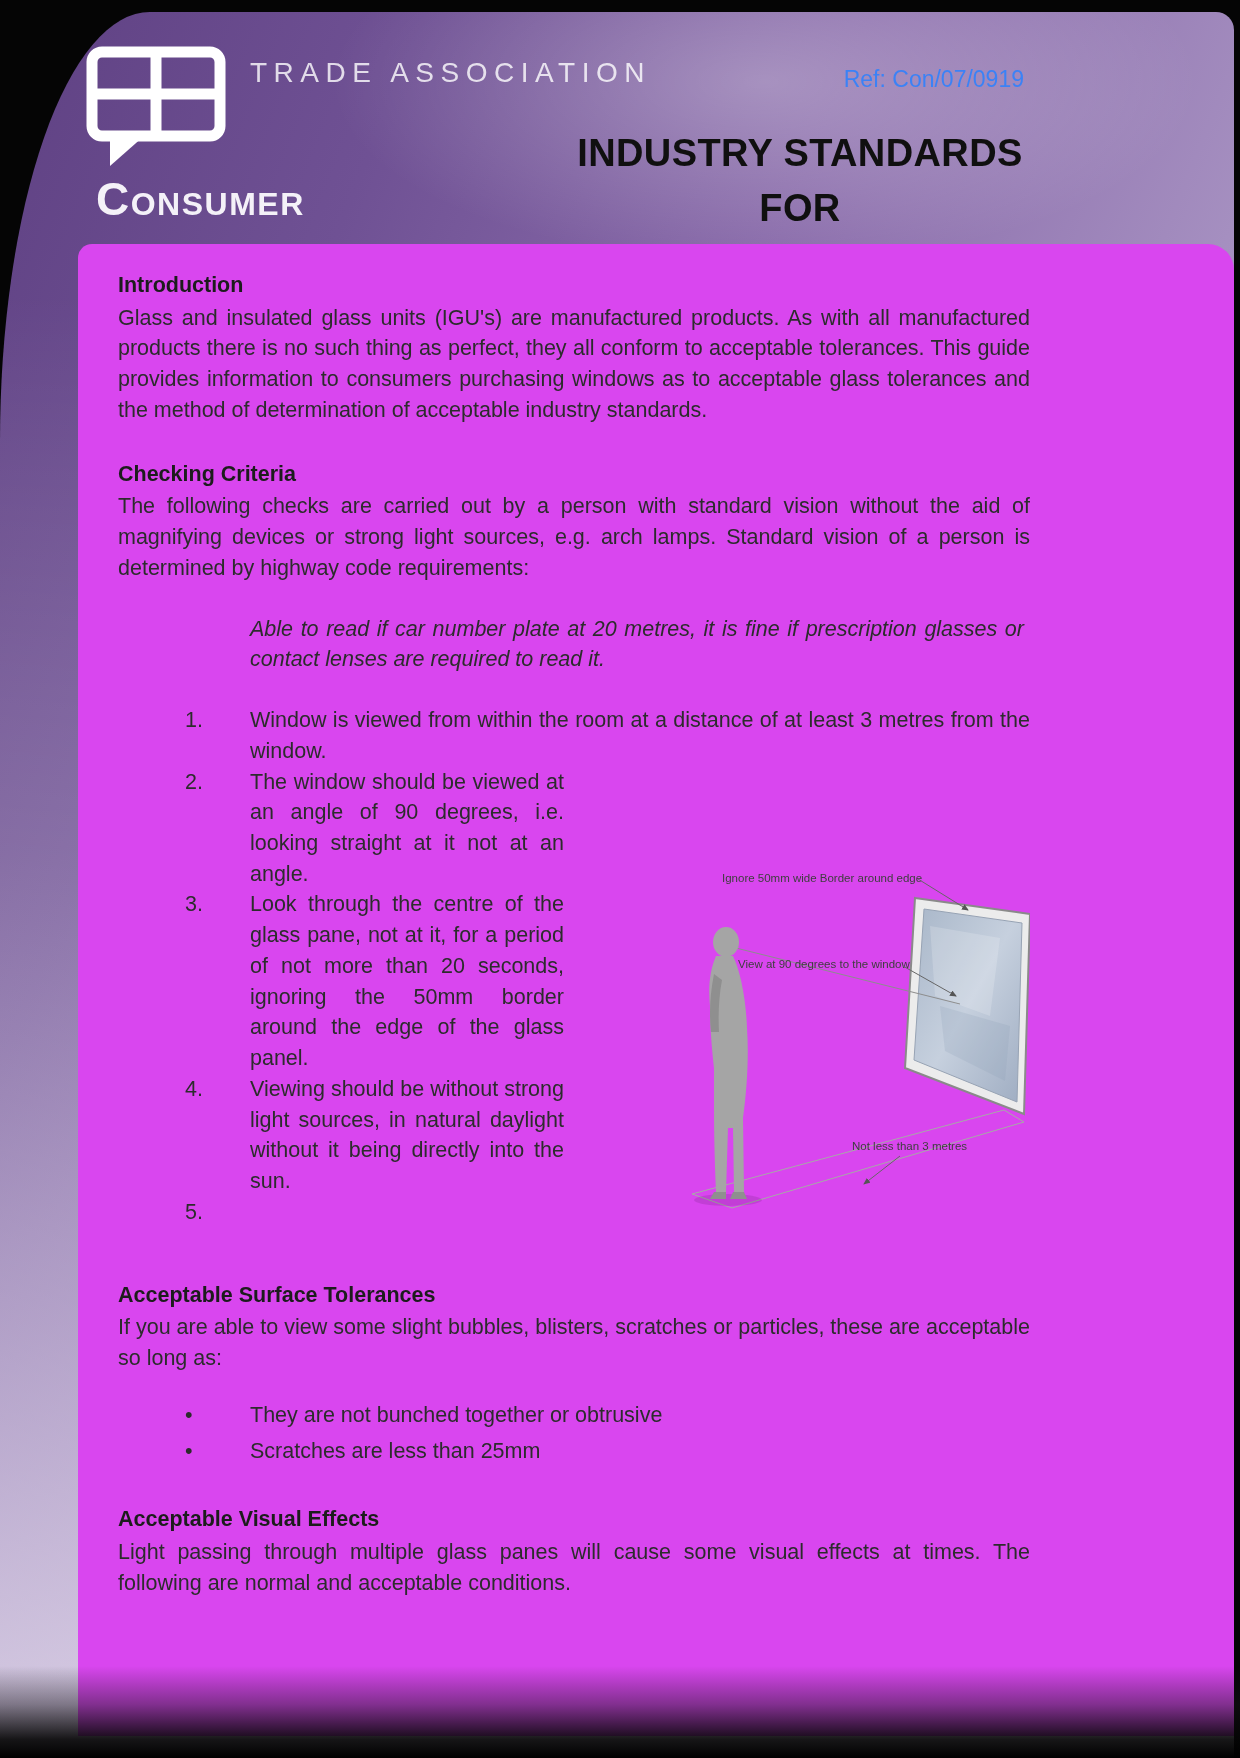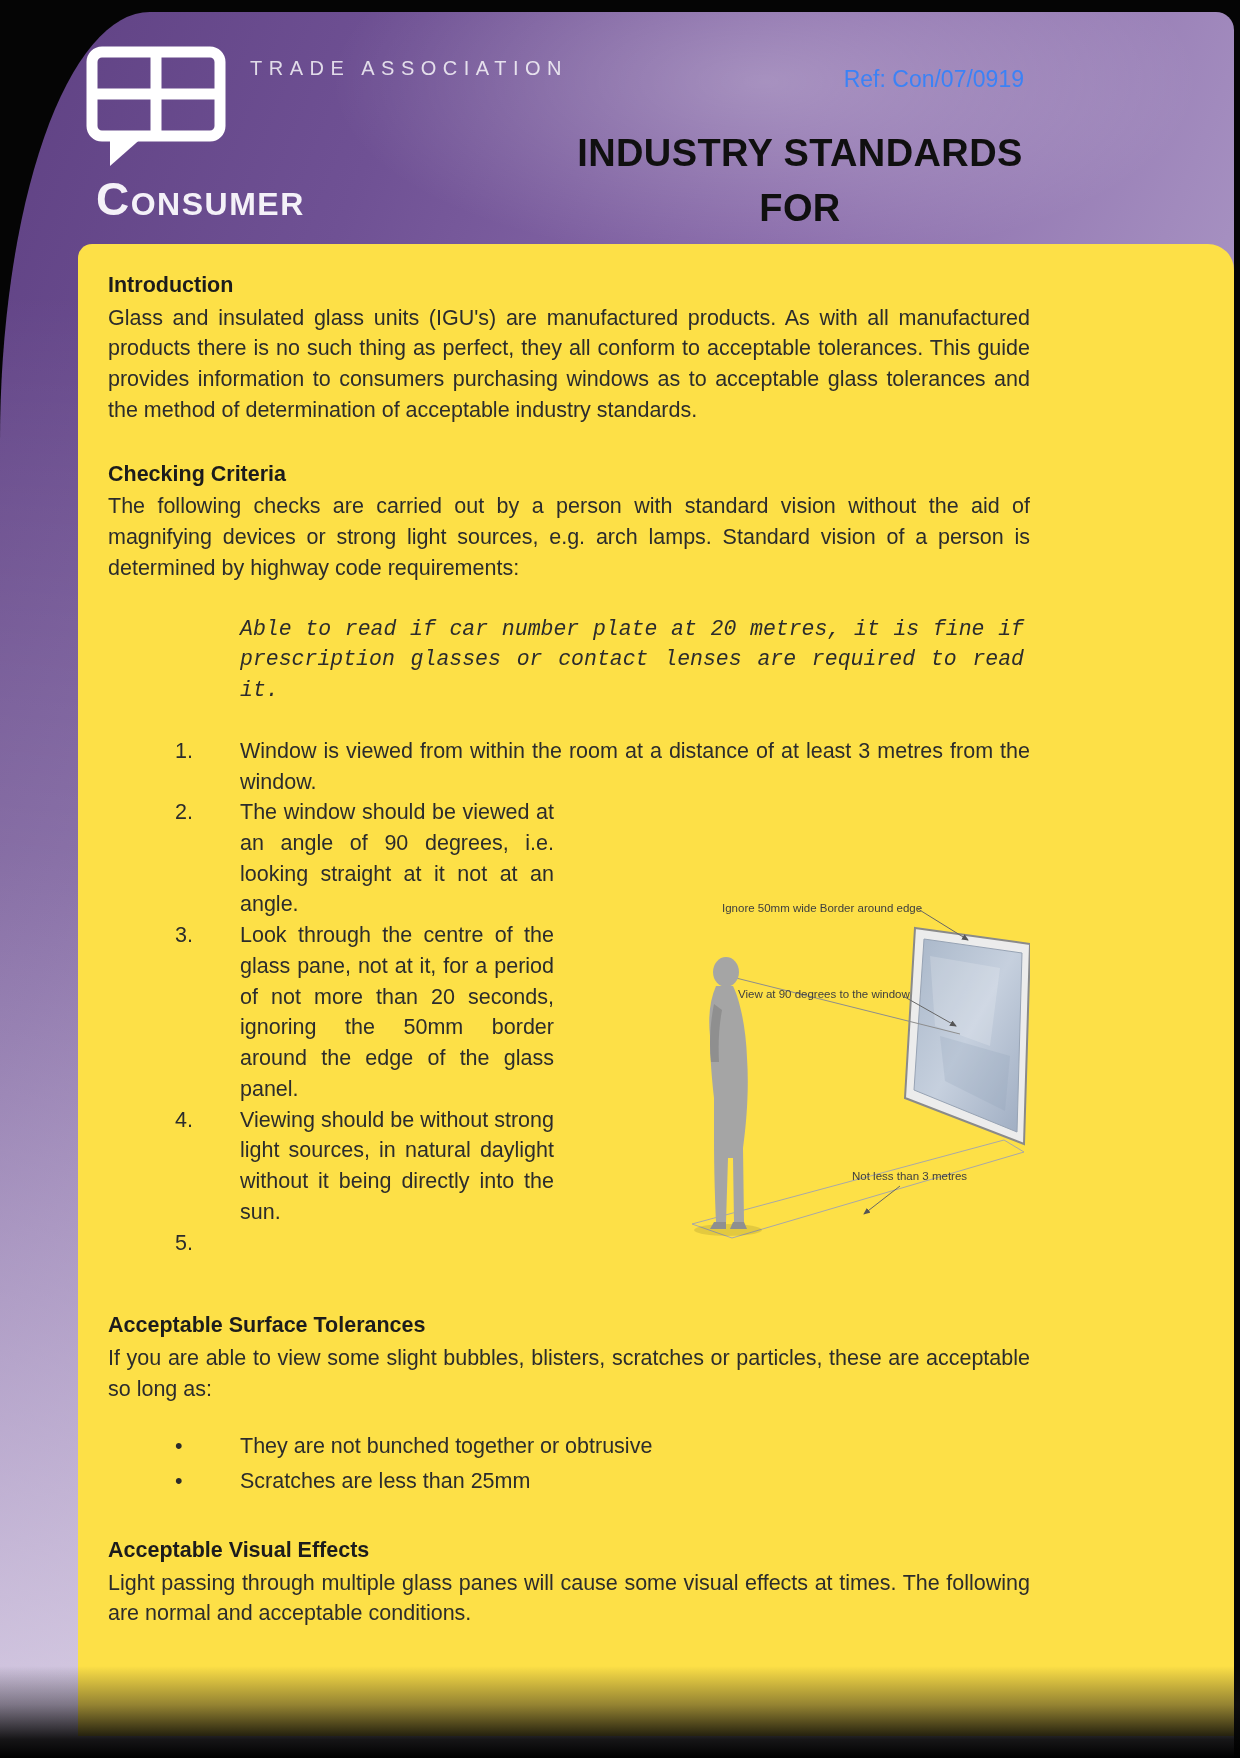--- a/index.html
+++ b/index.html
@@ -38,23 +38,24 @@
       rgba(255,255,255,0) 16%,
       rgba(255,255,255,0.18) 48%,
       rgba(244,240,250,0.55) 82%,
       rgba(248,245,252,0.72) 100%);
   }
 
   
   .page {
     position: absolute;
     top: 244px; left: 78px; right: 6px; bottom: 22px;
-    background: #fde047;
+    background: #d946ef;
     border-radius: 14px 26px 0 0;
     z-index: 2;
+    padding-left: 10px;
   }
 
   .bottom-fade {
     position: absolute; left: 0; right: 0; bottom: 0; height: 92px;
     background: linear-gradient(to bottom,
       rgba(5,5,5,0) 0%, rgba(22,19,25,0.45) 42%,
       rgba(5,5,5,0.92) 80%, #000 100%);
     z-index: 6;
     pointer-events: none;
   }
@@ -63,21 +64,21 @@
   .header-layer { position: absolute; inset: 0; z-index: 3; }
 
   .logo { position: absolute; left: 80px; top: 42px; }
 
   .brand { position: absolute; left: 250px; top: 48px; }
   .brand-name {
     font-size: 52px; font-weight: 700; color: #ffffff;
     letter-spacing: 9px; line-height: 1.05;
   }
   .brand-sub {
-    font-size: 20px; color: rgba(255,255,255,0.80);
+    font-size: 28px; color: rgba(255,255,255,0.80);
     letter-spacing: 6.5px; margin-top: 9px; font-weight: 400;
   }
   .consumer {
     position: absolute; left: 96px; top: 172px;
     font-size: 46px; font-weight: 600; color: #f4f1f8;
     font-variant: small-caps; letter-spacing: 1.5px;
   }
   .ref {
     position: absolute; top: 66px; right: 216px;
     font-size: 23px; color: #3b82f6;
@@ -105,21 +106,20 @@
 
   .h-intro   { margin-top: 6px !important; }
   .h-check   { margin-top: 33px !important; }
   .h-surface { margin-top: 52px !important; }
   .h-visual  { margin-top: 38px !important; }
 
   .note {
     margin: 30px 6px 0 132px;
     font-style: italic;
     text-align: justify;
-    font-family: Liberation Mono, monospace;
   }
 
   .list { margin-top: 30px; }
   .li { display: flex; }
   .li .num {
     flex: 0 0 132px;
     padding-left: 67px;
     box-sizing: border-box;
   }
   .li .txt { flex: 1; text-align: justify; }

